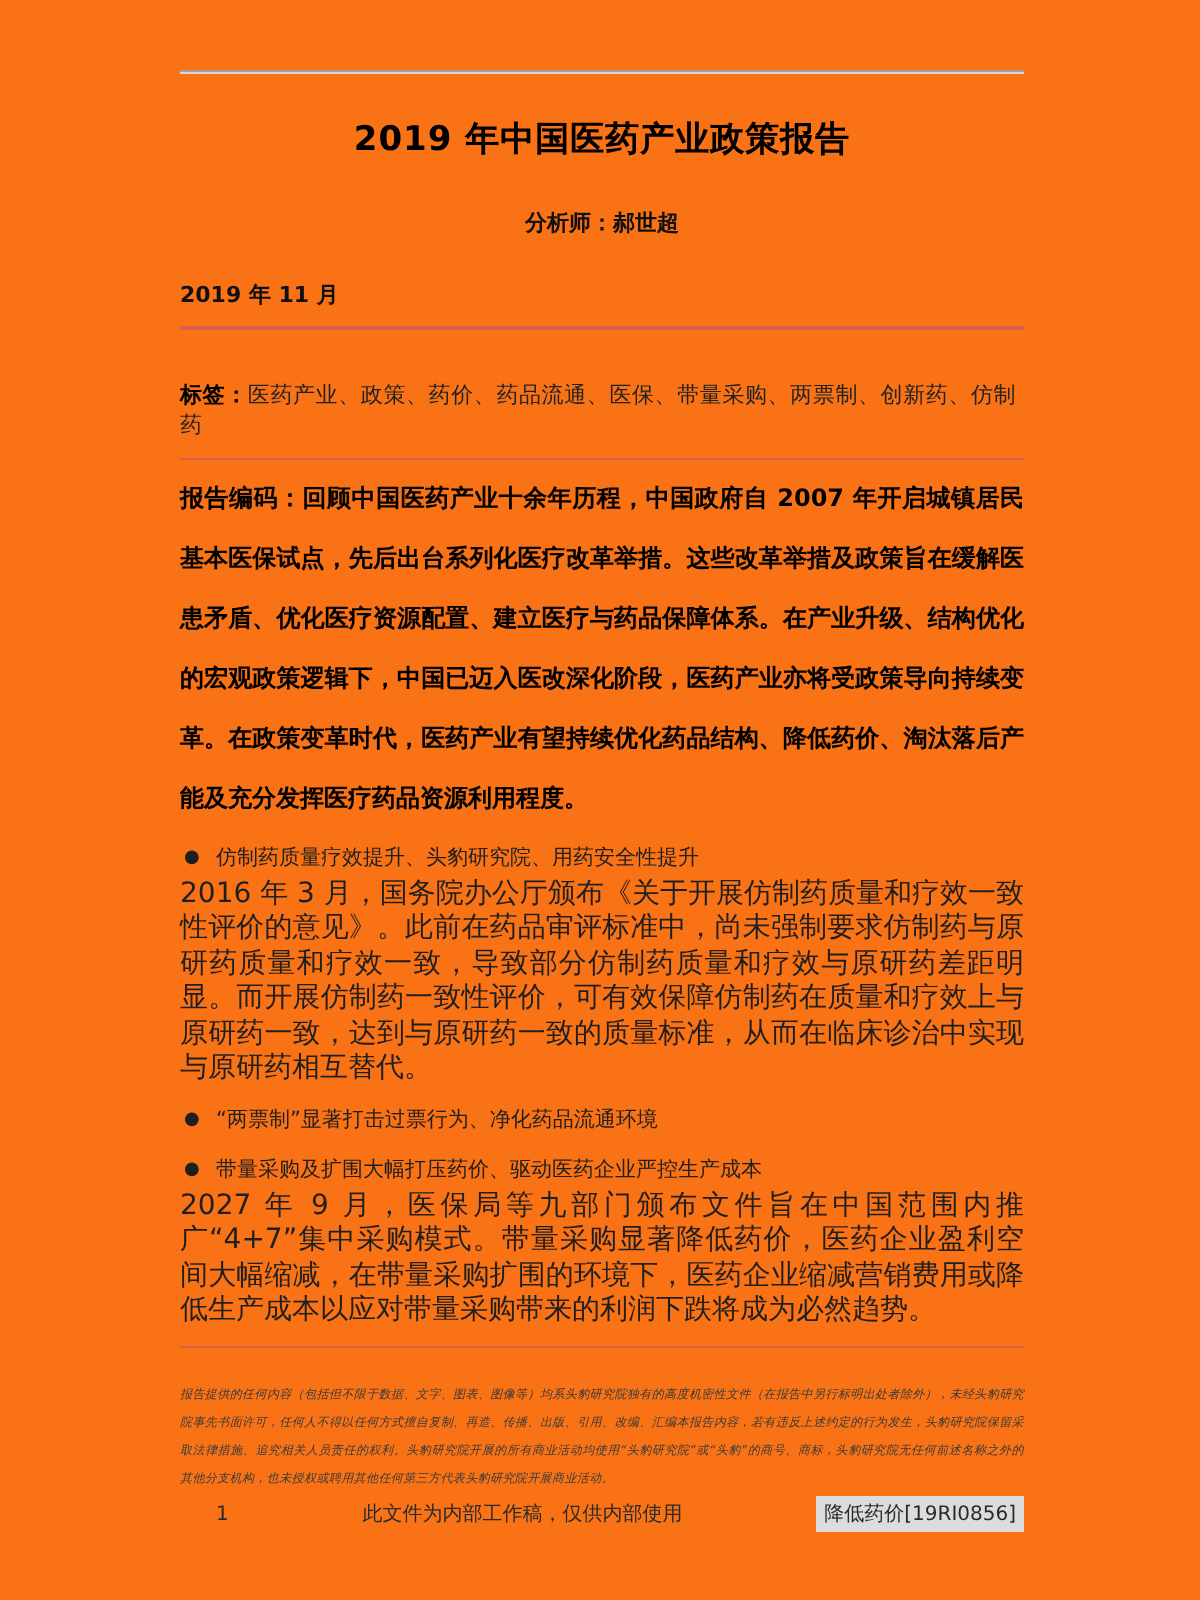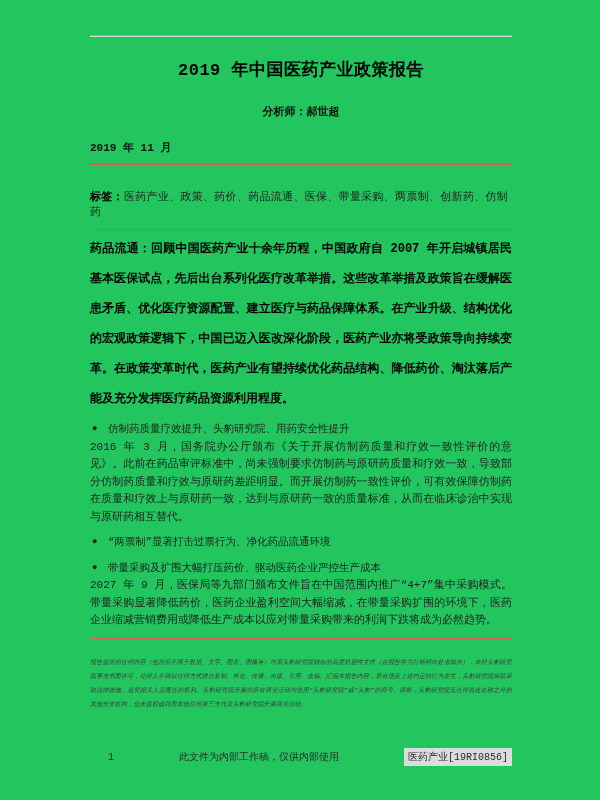--- a/index.html
+++ b/index.html
@@ -7,22 +7,21 @@
   body {
     width: 600px; height: 800px;
     font-family: "DejaVu Sans", "Liberation Sans", sans-serif;
     color: #1f1f1f;
     position: relative;
     overflow: hidden;
   }
   .page {
     position: absolute; inset: 0;
     padding: 0 88px 0 90px;
-    background: #22c55e;
-    font-family: Liberation Mono, monospace;
+    background: #f97316;
   }
   .top-rule {
     margin-top: 35px;
     height: 2px;
     background: #a3a3a3;
     border-bottom: 1px solid #d7d7d7;
   }
   .title {
     margin-top: 21px;
     text-align: center;
@@ -62,21 +61,21 @@
     color: #1f1f1f;
     display: flex;
   }
   .bullet-glyph {
     width: 18px;
     padding-left: 2px;
     font-size: 9px;
     flex: 0 0 18px;
   }
   .bullet-body {
-    font-size: 11px;
+    font-size: 14px;
     line-height: 17.5px;
     text-align: justify;
     color: #1f1f1f;
   }
   .disclaimer {
     margin-top: 17px;
     font-size: 6px;
     font-style: italic;
     line-height: 14px;
     text-align: justify;
@@ -109,21 +108,21 @@
 
   <p class="meta analyst">分析师：郝世超</p>
   <p class="meta date">2019 年 11 月</p>
 
   <div class="red-rule rule-1"></div>
 
   <p class="tags-line"><span class="lbl">标签：</span><span>医药产业、政策、药价、药品流通、医保、带量采购、两票制、创新药、仿制药</span></p>
 
   <div class="red-rule rule-2"></div>
 
-  <p class="abstract"><span>药品流通：</span><span>回顾中国医药产业十余年历程，中国政府自 2007 年开启城镇居民基本医保试点，先后出台系列化医疗改革举措。这些改革举措及政策旨在缓解医患矛盾、优化医疗资源配置、建立医疗与药品保障体系。在产业升级、结构优化的宏观政策逻辑下，中国已迈入医改深化阶段，医药产业亦将受政策导向持续变革。在政策变革时代，医药产业有望持续优化药品结构、降低药价、淘汰落后产能及充分发挥医疗药品资源利用程度。</span></p>
+  <p class="abstract"><span>报告编码：</span><span>回顾中国医药产业十余年历程，中国政府自 2007 年开启城镇居民基本医保试点，先后出台系列化医疗改革举措。这些改革举措及政策旨在缓解医患矛盾、优化医疗资源配置、建立医疗与药品保障体系。在产业升级、结构优化的宏观政策逻辑下，中国已迈入医改深化阶段，医药产业亦将受政策导向持续变革。在政策变革时代，医药产业有望持续优化药品结构、降低药价、淘汰落后产能及充分发挥医疗药品资源利用程度。</span></p>
 
   <div class="sections">
     <div class="bullet-section">
       <div class="bullet-head">
         <span class="bullet-glyph">●</span>
         <span>仿制药质量疗效提升、头豹研究院、用药安全性提升</span>
       </div>
       <div class="bullet-body">2016 年 3 月，国务院办公厅颁布《关于开展仿制药质量和疗效一致性评价的意见》。此前在药品审评标准中，尚未强制要求仿制药与原研药质量和疗效一致，导致部分仿制药质量和疗效与原研药差距明显。而开展仿制药一致性评价，可有效保障仿制药在质量和疗效上与原研药一致，达到与原研药一致的质量标准，从而在临床诊治中实现与原研药相互替代。</div>
     </div>
 
@@ -143,16 +142,16 @@
     </div>
   </div>
 
   <div class="red-rule rule-3"></div>
 
   <p class="disclaimer">报告提供的任何内容（包括但不限于数据、文字、图表、图像等）均系头豹研究院独有的高度机密性文件（在报告中另行标明出处者除外），未经头豹研究院事先书面许可，任何人不得以任何方式擅自复制、再造、传播、出版、引用、改编、汇编本报告内容，若有违反上述约定的行为发生，头豹研究院保留采取法律措施、追究相关人员责任的权利。头豹研究院开展的所有商业活动均使用“头豹研究院”或“头豹”的商号、商标，头豹研究院无任何前述名称之外的其他分支机构，也未授权或聘用其他任何第三方代表头豹研究院开展商业活动。</p>
 
   <div class="footer">
     <span class="page-num">1</span>
     <span class="center-text">此文件为内部工作稿，仅供内部使用</span>
-    <span class="code-badge">医药产业[19RI0856]</span>
+    <span class="code-badge">降低药价[19RI0856]</span>
   </div>
 
 </div>
 
 </body></html>

